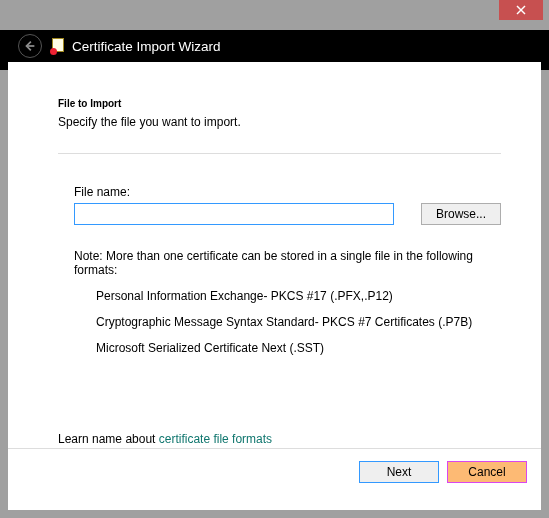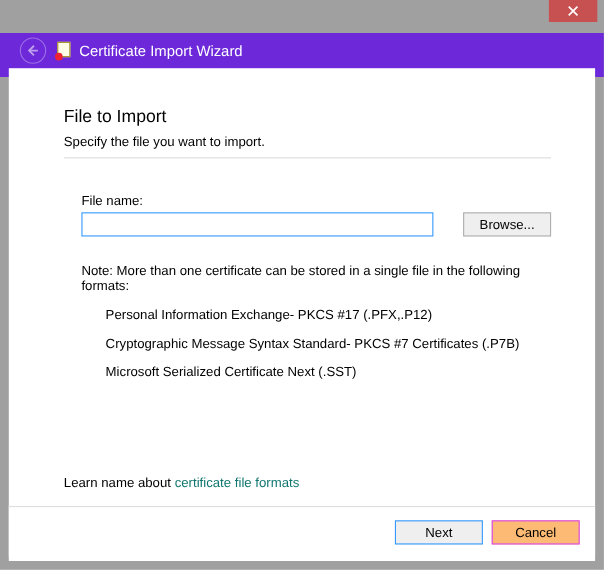--- a/index.html
+++ b/index.html
@@ -27,21 +27,21 @@
     display: flex;
     align-items: center;
     justify-content: center;
     font-size: 12px;
     margin-right: 6px;
     cursor: pointer;
   }
   .close-btn svg { width: 10px; height: 10px; stroke: #fff; stroke-width: 1.5; }
   .header {
     height: 40px;
-    background: #6d28d9;
+    background: #000000;
     display: flex;
     align-items: center;
     padding: 0 20px 8px 18px;
   }
   .back-btn {
     width: 24px; height: 24px;
     border-radius: 50%;
     border: 1px solid rgba(255,255,255,0.6);
     display: flex; align-items: center; justify-content: center;
     margin-right: 8px;
@@ -70,27 +70,27 @@
     top: 62px;
     left: 8px;
     width: 533px;
     height: 448px;
     background: #fff;
   }
   .content {
     padding: 36px 40px 0 50px;
   }
   .section-heading {
-    font-weight: normal;
-    font-size: 16px;
+    font-weight: bold;
+    font-size: 10px;
     margin-bottom: 6px;
   }
   .section-sub {
     font-size: 12px;
-    margin-bottom: 7px;
+    margin-bottom: 24px;
   }
   .hr {
     border: none;
     border-top: 1px solid #ddd;
     margin: 0 0 24px 0;
   }
   .form-row {
     padding-left: 16px;
     margin-top: 31px;
   }
@@ -135,21 +135,21 @@
     left: 50px;
     bottom: 64px;
     font-size: 12px;
   }
   .learn-more a {
     color: #0f766e;
     text-decoration: none;
   }
   .footer {
     position: absolute;
-    bottom: 4px;
+    bottom: 16px;
     left: 0;
     right: 0;
     height: 46px;
     border-top: 1px solid #ddd;
     background: #fff;
     display: flex;
     justify-content: flex-end;
     align-items: center;
     padding-right: 14px;
     gap: 8px;

